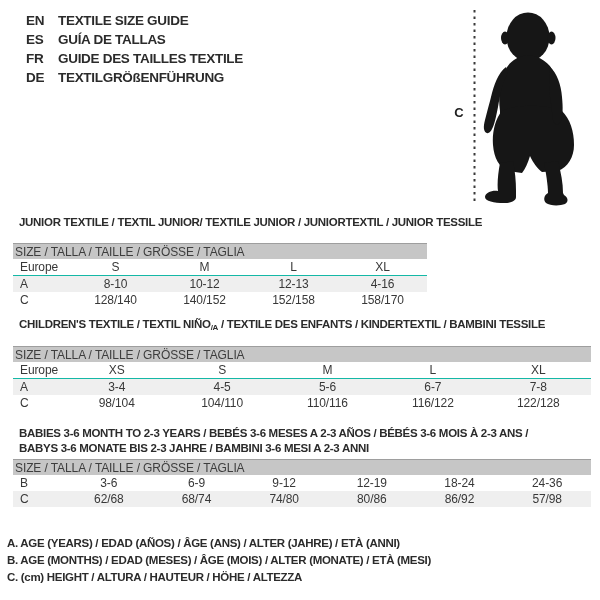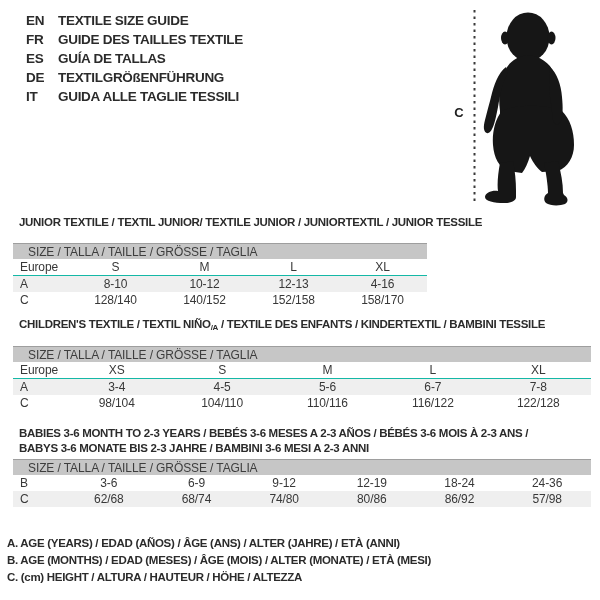--- a/index.html
+++ b/index.html
@@ -18,21 +18,21 @@
     font-weight:bold;font-size:13px;color:#222;}
   
   .tbl-title{position:absolute;left:19px;font-size:11.5px;font-weight:bold;
     letter-spacing:-0.3px;color:#2b2b2b;white-space:nowrap;}
   .tbl-title .line{line-height:15px;height:15px;}
   .subsm{font-size:8px;vertical-align:-2px;}
   table.tbl{position:absolute;left:13px;border-collapse:collapse;table-layout:fixed;
     font-size:12px;color:#383838;letter-spacing:-0.1px;}
   table.tbl td{height:16px;padding:0;text-align:center;vertical-align:middle;}
   table.tbl td.lbl{text-align:left;padding-left:7px;}
-  table.tbl tr.band td{background:#c6c6c6;text-align:left;padding-left:15px;
+  table.tbl tr.band td{background:#c6c6c6;text-align:left;padding-left:2px;
     border-top:1px solid #9e9e9e;color:#3d3d3d;height:15px;}
   table.tbl tr.rule td{border-bottom:1px solid #14b8a6;}
   table.tbl tr.alt td{background:#efefef;}
   .t1{width:414px;top:243px;}
   .t2{width:578px;top:346px;}
   .t3{width:578px;top:459px;}
   
   .footnotes{position:absolute;left:7px;top:536px;}
   .footnote{font-size:11.5px;font-weight:bold;letter-spacing:-0.3px;height:17px;
     line-height:15px;color:#2b2b2b;white-space:nowrap;}
@@ -41,34 +41,30 @@
 <body>
 
 <div class="canvas">
 
   <div class="langs">
     <div class="lang-row">
       <span class="lang-code">EN</span>
       <span class="lang-text">TEXTILE SIZE GUIDE</span>
     </div>
     <div class="lang-row">
+      <span class="lang-code">ES</span>
+      <span class="lang-text">GUÍA DE TALLAS</span>
+    </div>
+    <div class="lang-row">
       <span class="lang-code">FR</span>
       <span class="lang-text">GUIDE DES TAILLES TEXTILE</span>
     </div>
     <div class="lang-row">
-      <span class="lang-code">ES</span>
-      <span class="lang-text">GUÍA DE TALLAS</span>
-    </div>
-    <div class="lang-row">
       <span class="lang-code">DE</span>
       <span class="lang-text">TEXTILGRÖßENFÜHRUNG</span>
-    </div>
-    <div class="lang-row">
-      <span class="lang-code">IT</span>
-      <span class="lang-text">GUIDA ALLE TAGLIE TESSILI</span>
     </div>
   </div>
 
   <svg class="figure-svg" width="130" height="206" viewBox="0 0 130 206">
     <line x1="4.5" y1="5" x2="4.5" y2="200" stroke="#3a3a3a" stroke-width="2" stroke-dasharray="2.5 4"></line>
     <g fill="#161616">
       <ellipse cx="58" cy="32" rx="21.5" ry="24.5"></ellipse>
       <ellipse cx="35" cy="33" rx="4" ry="6.5"></ellipse>
       <ellipse cx="81.5" cy="33" rx="4" ry="6.5"></ellipse>
       <path d="M58,50 C70,51 80,58 84,68 C88,78 90,92 88,106 L88,113

